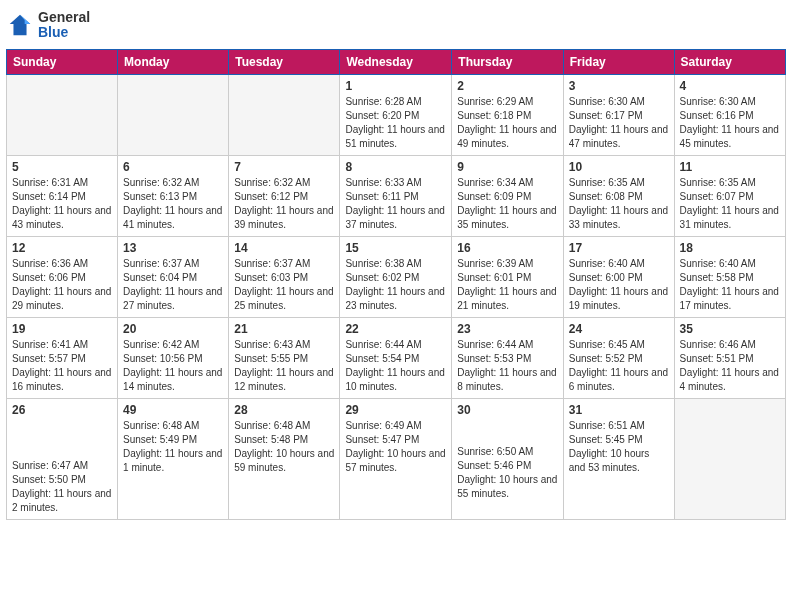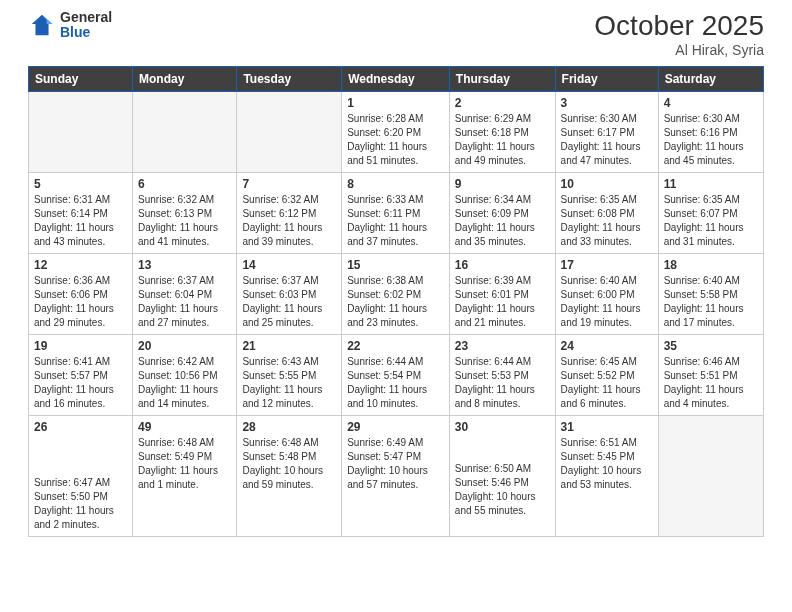--- a/index.html
+++ b/index.html
@@ -6,21 +6,21 @@
     body {
       width: 792px;
       height: 612px;
       font-family: Arial, sans-serif;
       background: #fff;
       overflow: hidden;
     }
     .page {
       width: 792px;
       height: 612px;
-      padding: 10px 28px;
+      padding: 10px 6px;
     }
     .header {
       display: flex;
       justify-content: space-between;
       align-items: flex-start;
       margin-bottom: 8px;
     }
     .logo {
       display: flex;
       align-items: center;
@@ -49,21 +49,21 @@
     }
     .location {
       font-size: 14px;
       color: #555;
     }
     .calendar {
       width: 100%;
       border-collapse: collapse;
     }
     .calendar th {
-      background: #404040;
+      background: #be185d;
       color: #fff;
       text-align: left;
       padding: 5px 6px;
       font-size: 12px;
       font-weight: bold;
       border: 1px solid #1a5fb4;
     }
     .calendar td {
       vertical-align: top;
       border: 1px solid #ccc;
@@ -99,24 +99,20 @@
   <div class="header">
     <div class="logo">
       <svg class="logo-icon" viewBox="0 0 30 30">
         <polygon points="15,4 26,14 22,14 22,26 8,26 8,14 4,14" fill="#1a5fb4"></polygon>
         <polygon points="15,4 26,14 20,14 20,10 15,4" fill="#4da6ff"></polygon>
       </svg>
       <div class="logo-text">
         <span class="general">General</span>
         <span class="blue">Blue</span>
       </div>
-    </div>
-    <div class="title-block">
-      <div class="month-title">October 2025</div>
-      <div class="location">Al Hirak, Syria</div>
     </div>
   </div>
 
   <table class="calendar">
     <thead>
       <tr>
         <th>Sunday</th>
         <th>Monday</th>
         <th>Tuesday</th>
         <th>Wednesday</th>

